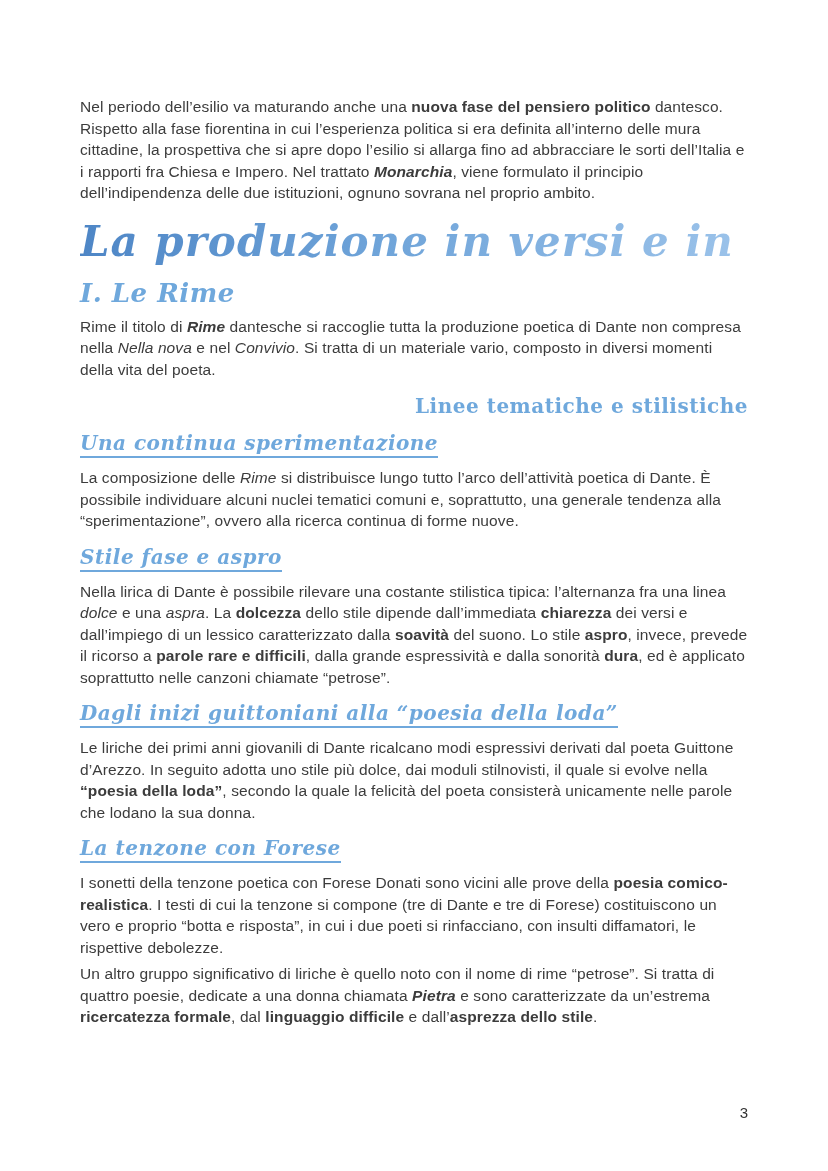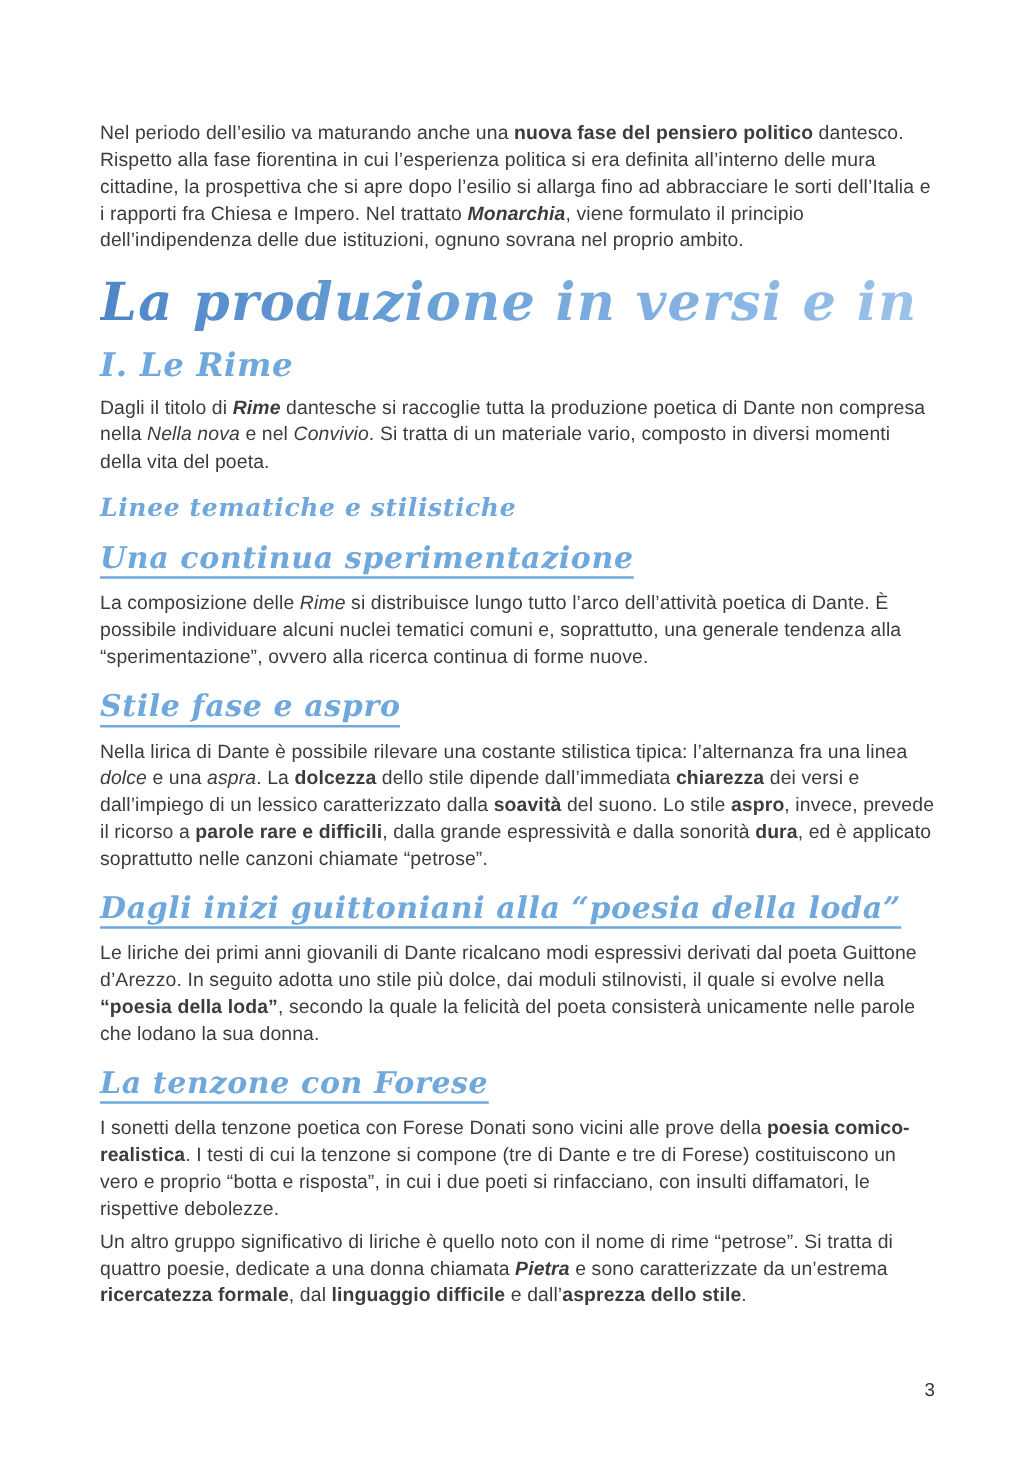--- a/index.html
+++ b/index.html
@@ -46,32 +46,32 @@
     font-family: "DejaVu Serif", serif;
     font-style: italic;
     font-weight: bold;
     font-size: 26px;
     letter-spacing: 0.5px;
     color: #6fa8dc;
     margin: 12px 0 8px 0;
   }
   .group-heading {
     font-family: "DejaVu Serif", serif;
-    font-style: italic;
     font-weight: bold;
     font-size: 20px;
     letter-spacing: 0.5px;
     color: #6fa8dc;
     margin: 14px 0 4px 0;
+    text-align: right;
   }
   .sub-heading {
     font-family: "DejaVu Serif", serif;
     font-style: italic;
     font-weight: bold;
-    font-size: 24px;
+    font-size: 20px;
     letter-spacing: 0.5px;
     color: #6fa8dc;
     margin: 13px 0 9px 0;
   }
   .sub-heading .u {
     display: inline-block;
     border-bottom: 2px solid #6fa8dc;
     padding-bottom: 1px;
   }
   .page-number {
@@ -86,21 +86,21 @@
 <body>
 
 <div class="page">
 
   <p class="body-text"><span>Nel periodo dell’esilio va maturando anche una </span><span class="b">nuova fase del pensiero politico</span><span> dantesco. Rispetto alla fase fiorentina in cui l’esperienza politica si era definita all’interno delle mura cittadine, la prospettiva che si apre dopo l’esilio si allarga fino ad abbracciare le sorti dell’Italia e i rapporti fra Chiesa e Impero. Nel trattato </span><span class="b i">Monarchia</span><span>, viene formulato il principio dell’indipendenza delle due istituzioni, ognuno sovrana nel proprio ambito.</span></p>
 
   <h1 class="main-title">La produzione in versi e in prosa</h1>
 
   <h2 class="heading-1">I. Le Rime</h2>
 
-  <p class="body-text"><span>Dagli il titolo di </span><span class="b i">Rime</span><span> dantesche si raccoglie tutta la produzione poetica di Dante non compresa nella </span><span class="i">Nella nova</span><span> e nel </span><span class="i">Convivio</span><span>. Si tratta di un materiale vario, composto in diversi momenti della vita del poeta.</span></p>
+  <p class="body-text"><span>Rime il titolo di </span><span class="b i">Rime</span><span> dantesche si raccoglie tutta la produzione poetica di Dante non compresa nella </span><span class="i">Nella nova</span><span> e nel </span><span class="i">Convivio</span><span>. Si tratta di un materiale vario, composto in diversi momenti della vita del poeta.</span></p>
 
   <h3 class="group-heading">Linee tematiche e stilistiche</h3>
 
   <h4 class="sub-heading">
     <span class="u">Una continua sperimentazione</span>
   </h4>
   <p class="body-text"><span>La composizione delle </span><span class="i">Rime</span><span> si distribuisce lungo tutto l’arco dell’attività poetica di Dante. È possibile individuare alcuni nuclei tematici comuni e, soprattutto, una generale tendenza alla “sperimentazione”, ovvero alla ricerca continua di forme nuove.</span></p>
 
   <h4 class="sub-heading">
     <span class="u">Stile fase e aspro</span>

